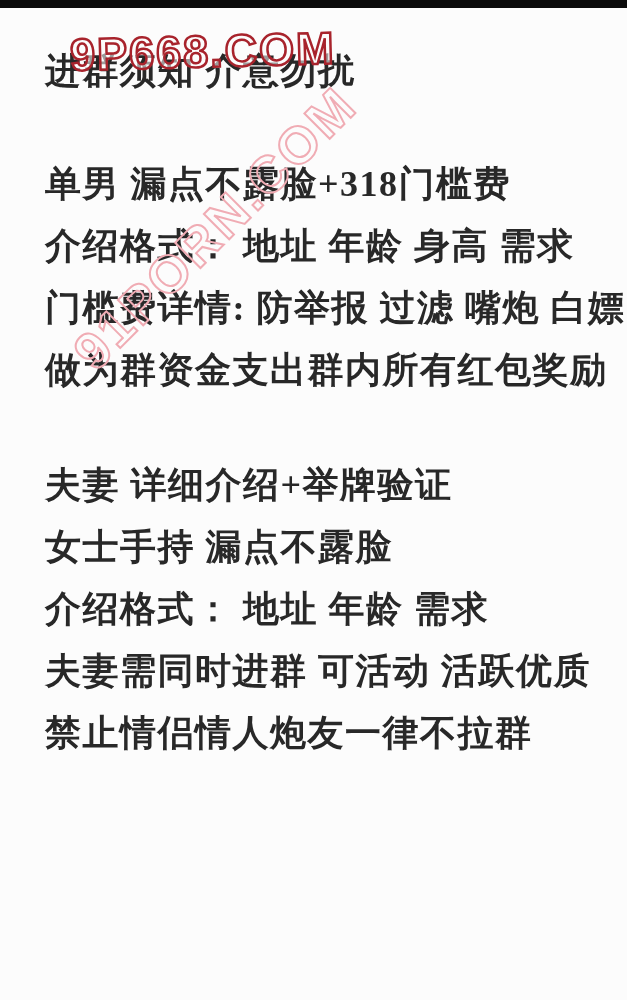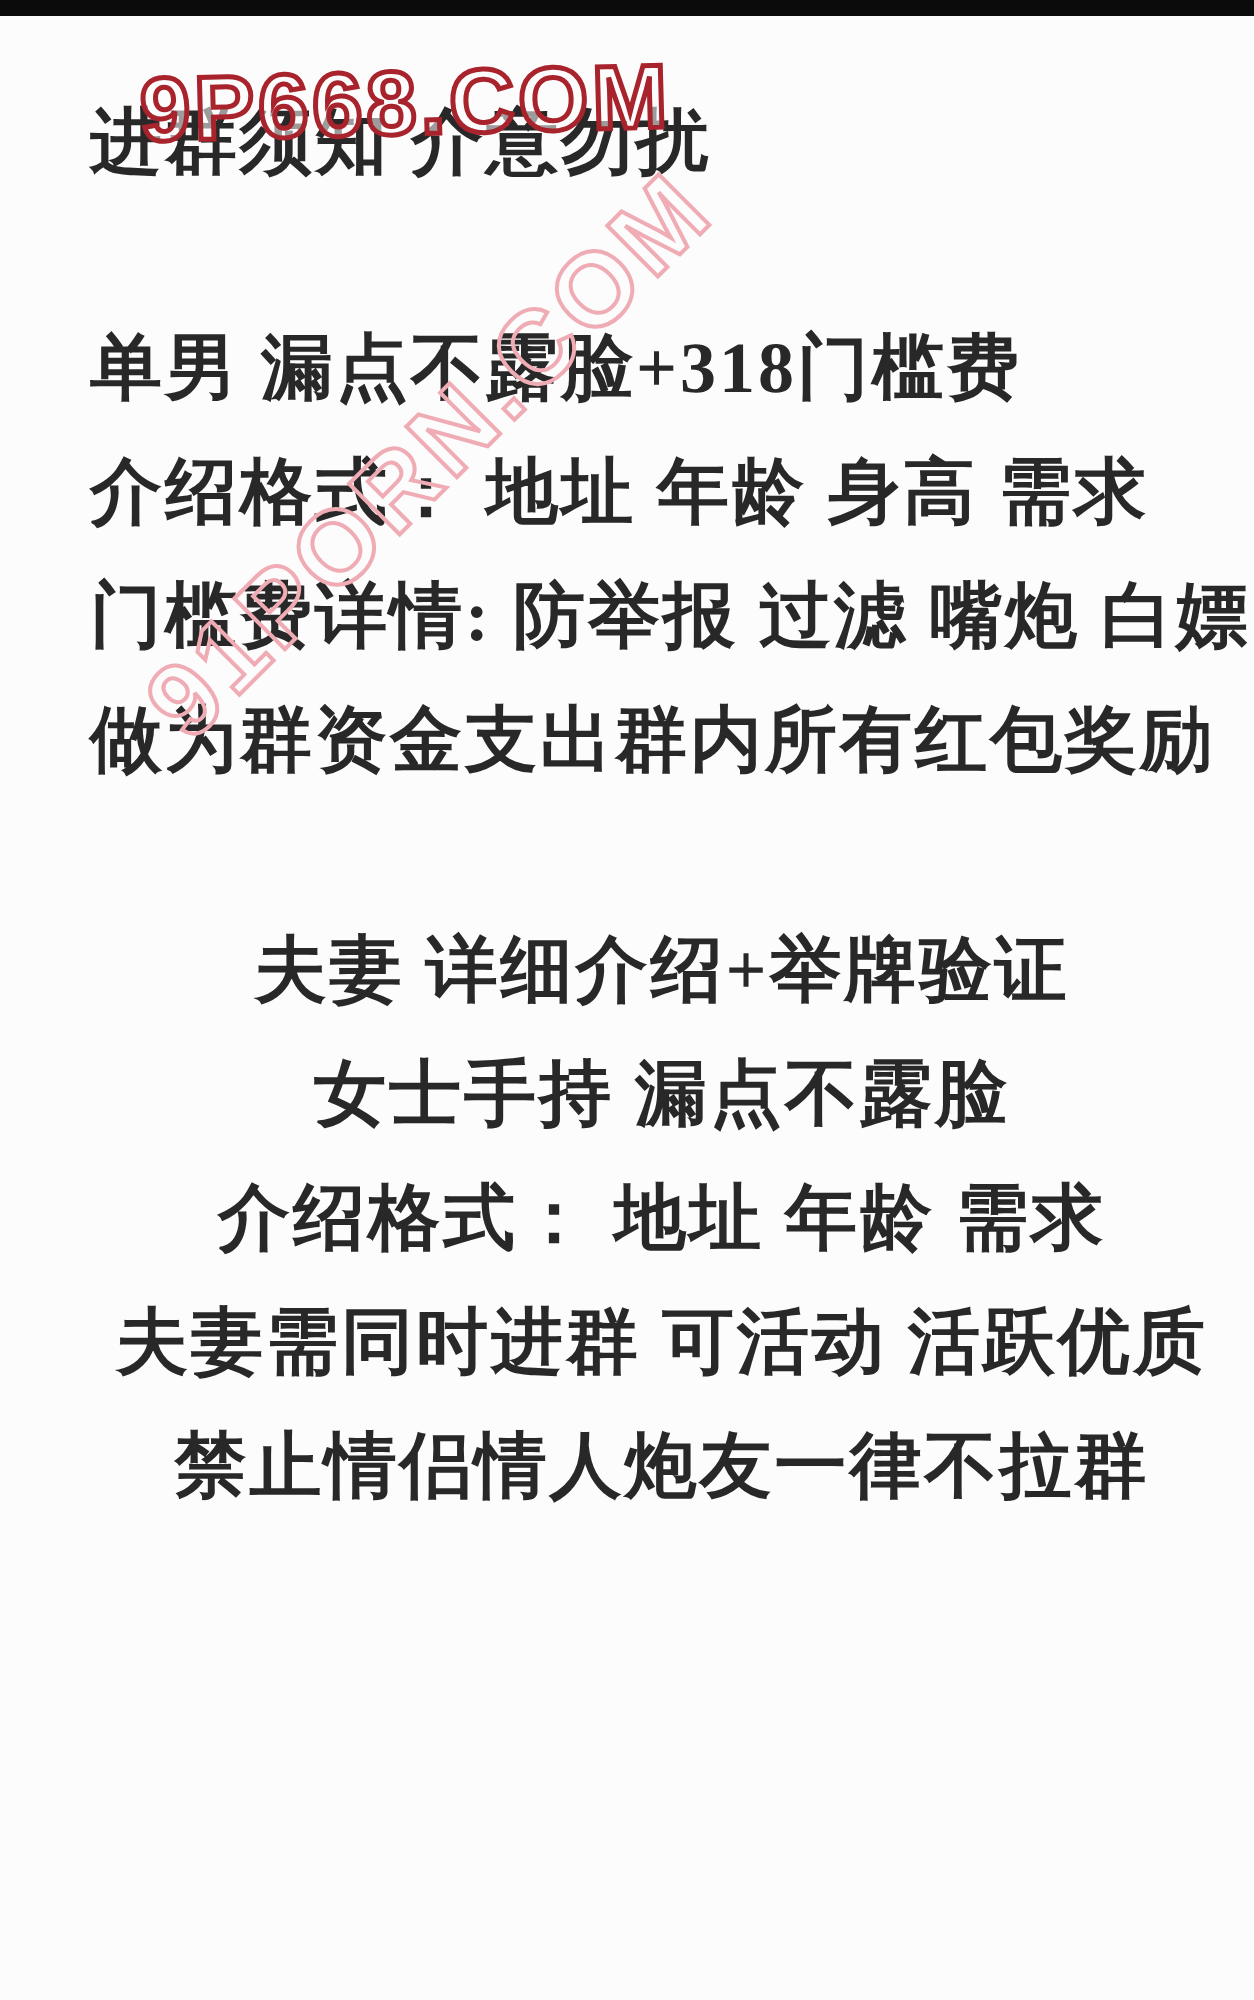--- a/index.html
+++ b/index.html
@@ -40,21 +40,20 @@
     height: 62px;
     line-height: 62px;
     white-space: nowrap;
     font-family: Liberation Serif, serif;
   }
   .title-line {
     margin-bottom: 51px;
   }
   .para + .para {
     margin-top: 53px;
-    text-align: center;
   }
   .wm-top {
     position: absolute;
     left: 70px;
     top: 26px;
     font-size: 45px;
     font-weight: 800;
     letter-spacing: 2px;
     color: rgba(252, 252, 252, 0.55);
     -webkit-text-stroke: 2.5px var(--wm-red, #a8232c);

